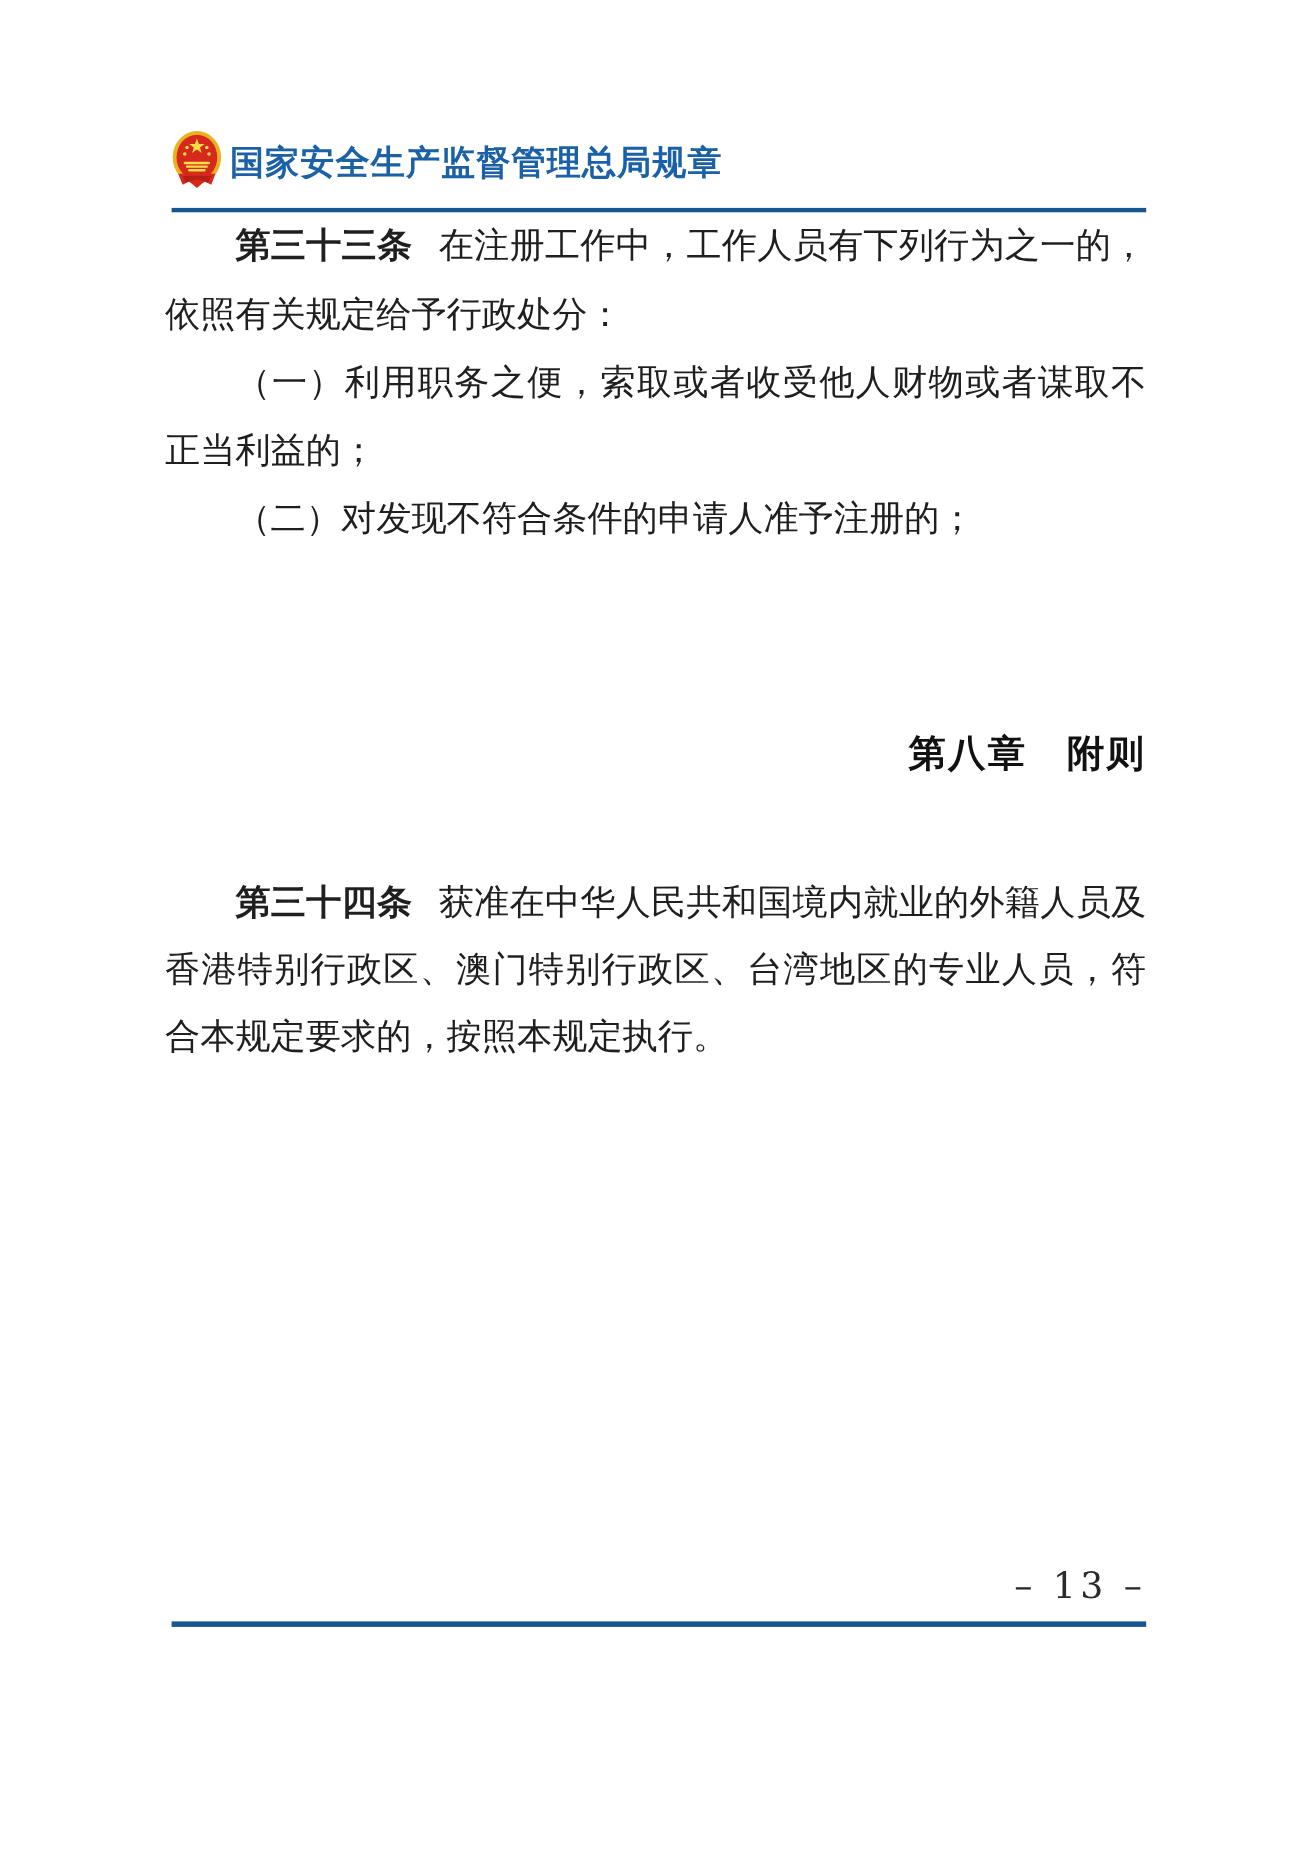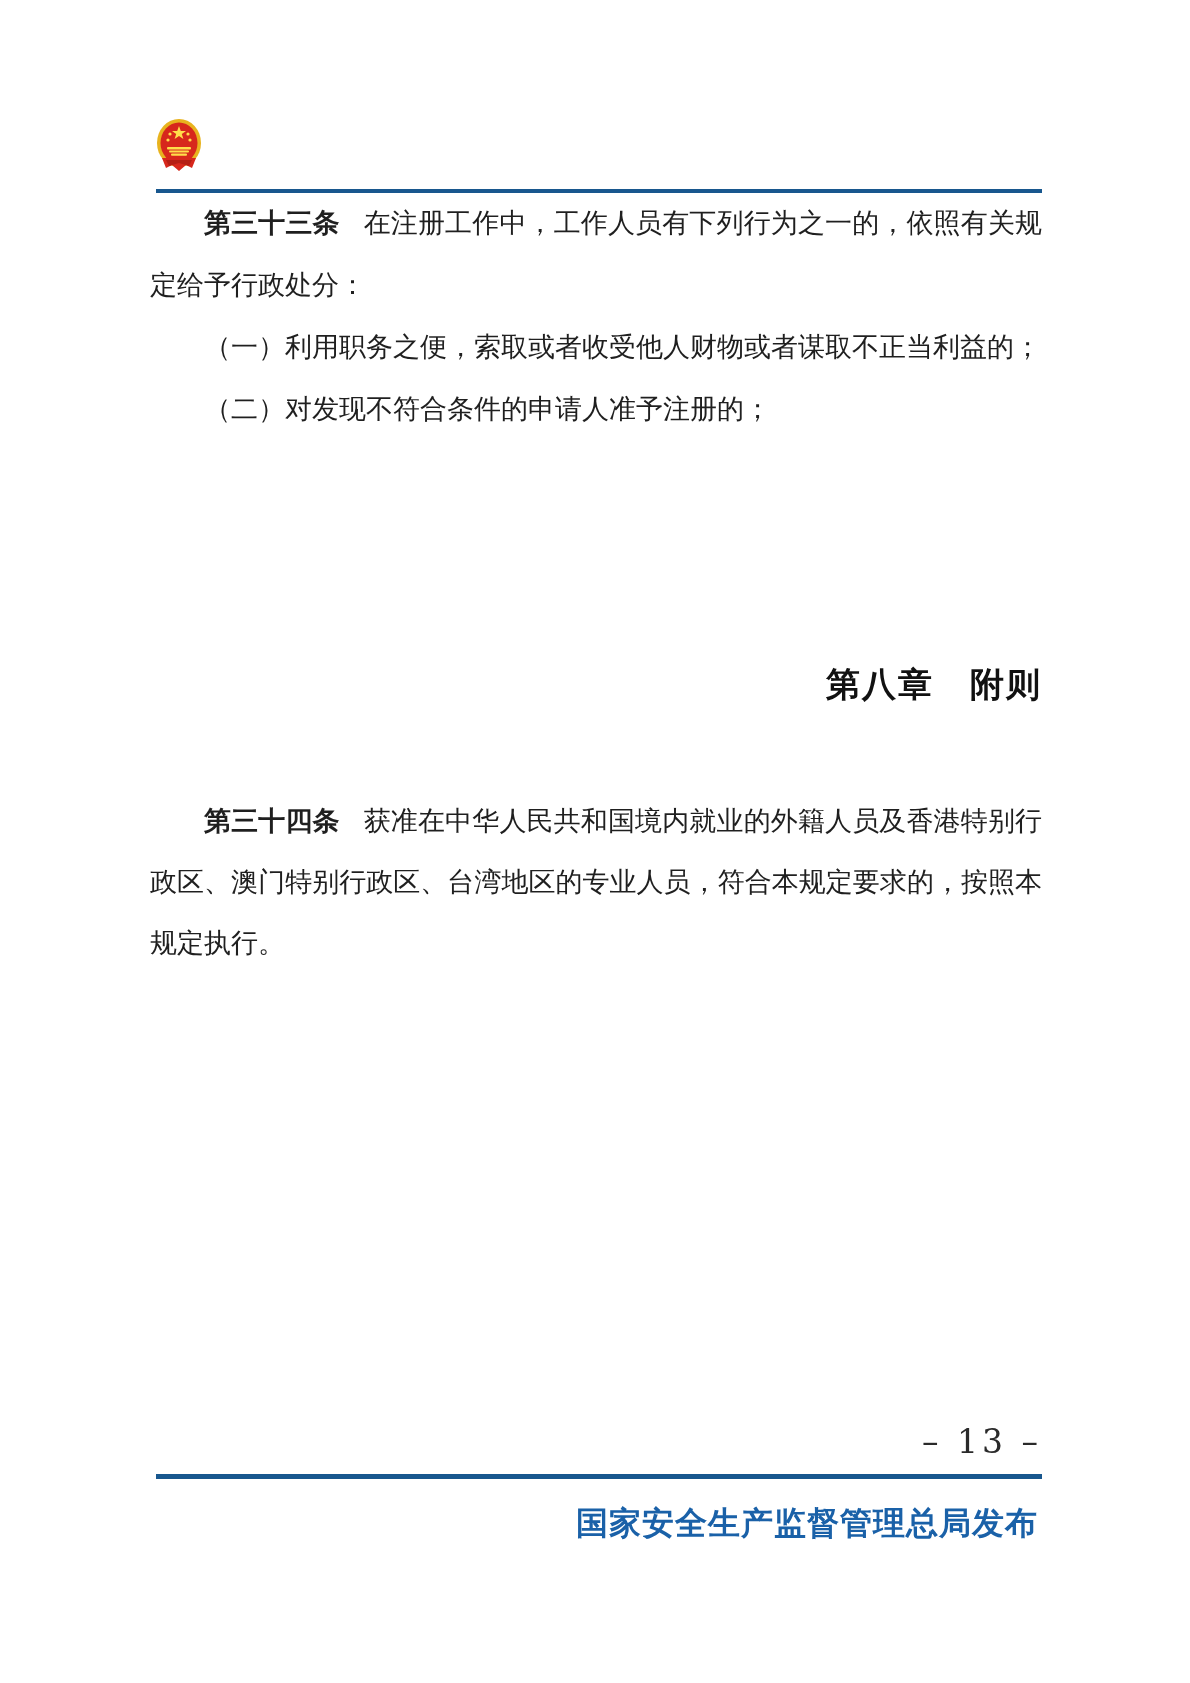--- a/index.html
+++ b/index.html
@@ -43,21 +43,21 @@
     width: 886px;
     background: var(--rule-blue);
   }
   .rule-top { top: 189px; height: 4px; }
   .rule-bottom { top: 1474px; height: 5px; }
   
   .textblock {
     position: absolute;
     left: 150px;
     width: 892px;
-    font-size: 27px;
+    font-size: 32px;
     color: var(--body-ink);
     text-align: justify;
   }
   .block-a { top: 192px; line-height: 62px; }
   .block-b { top: 790px; line-height: 61px; }
   .para { text-indent: 2em; }
   .article-label {
     font-family: "DejaVu Sans", "Liberation Sans", sans-serif;
     font-weight: bold;
     padding-right: 24px;
@@ -108,35 +108,35 @@
     <polygon points="23,8 24.8,13 30,13 25.8,16 27.4,21 23,18 18.6,21 20.2,16 16,13 21.2,13" fill="#ffde4a"></polygon>
     <circle cx="14" cy="16" r="1.6" fill="#ffde4a"></circle>
     <circle cx="32" cy="16" r="1.6" fill="#ffde4a"></circle>
     <circle cx="12" cy="22" r="1.6" fill="#ffde4a"></circle>
     <circle cx="34" cy="22" r="1.6" fill="#ffde4a"></circle>
     <rect x="11" y="29" width="24" height="2.4" rx="1" fill="#ffde4a"></rect>
     <rect x="13" y="32.4" width="20" height="2.2" rx="1" fill="#ffde4a"></rect>
     <rect x="15" y="35.6" width="16" height="2.2" rx="1" fill="#ffde4a"></rect>
   </svg>
 
+  <div class="header-title">国家安全生产监督管理总局规章</div>
   <div class="rule rule-top"></div>
 
   <main>
 
     <section class="textblock block-a">
       <p class="para"><span class="article-label">第三十三条</span><span>在注册工作中，工作人员有下列行为之一的，依照有关规定给予行政处分：</span></p>
       <p class="para">（一）利用职务之便，索取或者收受他人财物或者谋取不正当利益的；</p>
       <p class="para">（二）对发现不符合条件的申请人准予注册的；</p>
     </section>
 
     <h2 class="chapter-heading">第八章　附则</h2>
 
     <section class="textblock block-b">
       <p class="para"><span class="article-label">第三十四条</span><span>获准在中华人民共和国境内就业的外籍人员及香港特别行政区、澳门特别行政区、台湾地区的专业人员，符合本规定要求的，按照本规定执行。</span></p>
     </section>
 
   </main>
 
   <div class="page-number">– 13 –</div>
   <div class="rule rule-bottom"></div>
-  <div class="publisher">国家安全生产监督管理总局发布</div>
 
 </div>
 
 </body></html>

